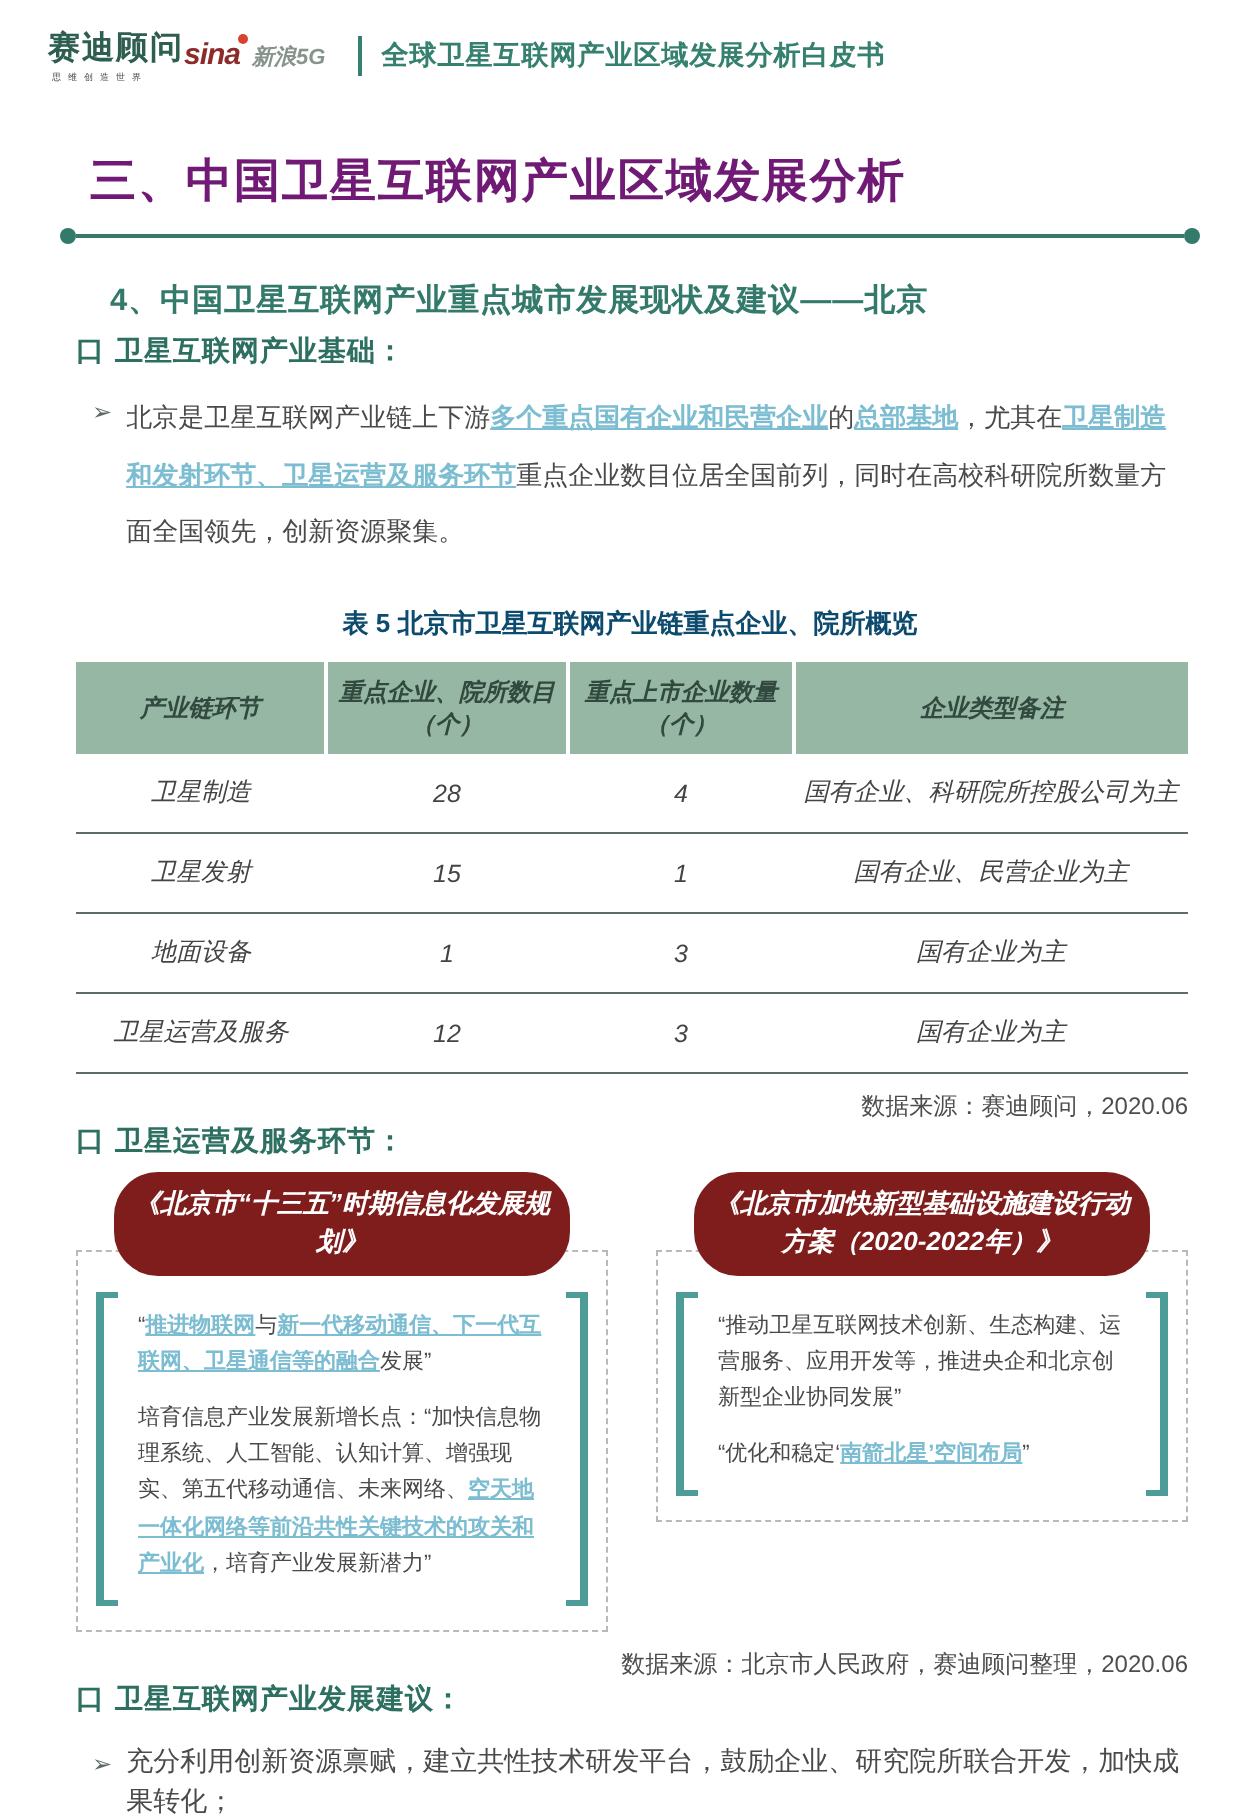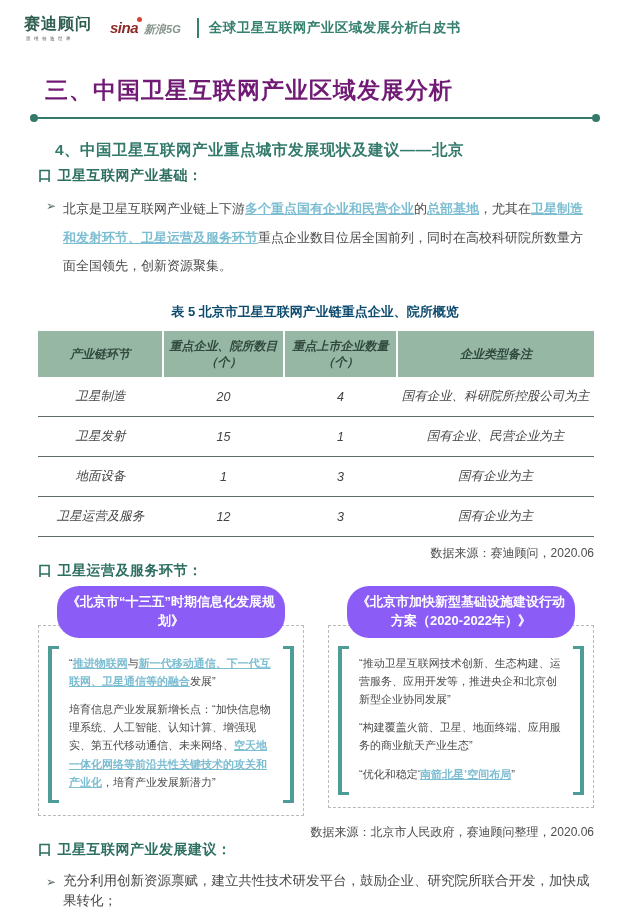--- a/index.html
+++ b/index.html
@@ -3,21 +3,21 @@
 <meta charset="utf-8">
 <style>
   * { margin:0; padding:0; box-sizing:border-box; }
   html,body { background:#ffffff; }
   body { font-family:"Liberation Sans","DejaVu Sans",sans-serif; color:#4a4a4a; }
   .page { position:relative; width:630px; height:909px; margin:0 auto; background:#fff;
           display:flex; flex-direction:column; overflow:hidden; }
 
   
   .topbar { display:flex; align-items:center; margin:14px 24px 0 24px; }
-  .ccid { display:flex; flex-direction:column; margin-right:18px; }
+  .ccid { display:flex; flex-direction:column; margin-right:0; }
   .ccid-name { font-family:"Liberation Serif","DejaVu Serif",serif; font-weight:bold;
                font-size:16px; color:#2e5e50; letter-spacing:1px; }
   .ccid-tag { font-size:4.5px; color:#4a4a4a; letter-spacing:3.5px; margin-top:1px; padding-left:2px; }
   .sina { display:flex; align-items:baseline; margin-right:12px;text-align:center; }
   .sina-word { font-style:italic; font-weight:bold; font-size:15px; color:#8c2b28; letter-spacing:-0.5px; position:relative; }
   .sina-eye { position:absolute; top:-2px; right:-4px; width:5px; height:5px; border-radius:50%;
               background:#d8432e; }
   .sina-suffix { font-size:11px; color:#87948b; font-style:italic; margin-left:6px; font-weight:bold; }
   .vdiv { width:2px; height:20px; background:#35806f; margin:0 10px 0 4px; }
   .doc-title { font-size:13.5px; font-weight:bold; color:#35806f; letter-spacing:0.5px; }
@@ -50,24 +50,24 @@
                 padding:7px 2px; white-space:pre-line; line-height:1.35;
                 border-left:2px solid #fff; }
   table.t5 th:first-child { border-left:none; }
   table.t5 td { text-align:center; font-size:12.5px; color:#444; padding:11px 2px;
                 border-bottom:1.5px solid #5e6b66; }
   .source { width:594px; text-align:right; font-size:12px; color:#4d4d4d; margin-top:8px;padding-left:20px; }
 
   
   .cards { display:flex; justify-content:space-between; margin:6px 36px 0 38px; }
   .card { width:266px; position:relative; }
-  .pill { position:relative; z-index:2; margin:0 19px; background:#8b5cf6; color:#fff;
+  .pill { position:relative; z-index:2; margin:0 19px; background:#7f1d1d; color:#fff;
           border-radius:22px; padding:7px 10px; text-align:center; font-size:13px;
           font-weight:bold; line-height:1.45; min-height:44px; display:flex;
-          align-items:center; justify-content:center; }
+          align-items:center; justify-content:center;font-style:italic; }
   .dash-box { position:relative; margin-top:-13px; border:1.5px dashed #b9b9b9;
               min-height:132px; padding:28px 26px 14px 30px; }
   .bracket { position:absolute; top:20px; bottom:12px; width:11px; z-index:1; }
   .bracket.l { left:9px;  border-left:4.5px solid #4e9c97; border-top:3.5px solid #4e9c97; border-bottom:3.5px solid #4e9c97; }
   .bracket.r { right:9px; border-right:4.5px solid #4e9c97; border-top:3.5px solid #4e9c97; border-bottom:3.5px solid #4e9c97; }
   .box-p { font-size:11px; line-height:1.65; color:#4a4a4a; margin-bottom:10px; }
 
   
   .sugg { margin:12px 30px 0 46px; list-style:none; }
   .sugg li { display:flex; font-size:13.5px; color:#4a4a4a; line-height:1.5; margin-bottom:11px; }
@@ -127,21 +127,21 @@
         <th>重点企业、院所数目
 （个）</th>
         <th>重点上市企业数量
 （个）</th>
         <th>企业类型备注</th>
       </tr>
     </thead>
     <tbody>
       <tr>
         <td>卫星制造</td>
-        <td>20</td>
+        <td>28</td>
         <td>4</td>
         <td>国有企业、科研院所控股公司为主</td>
       </tr>
       <tr>
         <td>卫星发射</td>
         <td>15</td>
         <td>1</td>
         <td>国有企业、民营企业为主</td>
       </tr>
       <tr>
@@ -177,21 +177,20 @@
         <p class="box-p"><span>培育信息产业发展新增长点：“加快信息物理系统、人工智能、认知计算、增强现实、第五代移动通信、未来网络、</span><span class="hl">空天地一体化网络等前沿共性关键技术的攻关和产业化</span><span>，培育产业发展新潜力”</span></p>
       </div>
     </div>
 
     <div class="card">
       <div class="pill">《北京市加快新型基础设施建设行动方案（2020-2022年）》</div>
       <div class="dash-box">
         <span class="bracket l"></span>
         <span class="bracket r"></span>
         <p class="box-p"><span>“推动卫星互联网技术创新、生态构建、运营服务、应用开发等，推进央企和北京创新型企业协同发展”</span></p>
-        <p class="box-p"><span>“构建覆盖火箭、卫星、地面终端、应用服务的商业航天产业生态”</span></p>
         <p class="box-p"><span>“优化和稳定‘</span><span class="hl">南箭北星’空间布局</span><span>”</span></p>
       </div>
     </div>
   </div>
   <div class="source">数据来源：北京市人民政府，赛迪顾问整理，2020.06</div>
 
   <div class="spacer-md"></div>
 
   <div class="section-head">
     <span class="sq">口</span>

